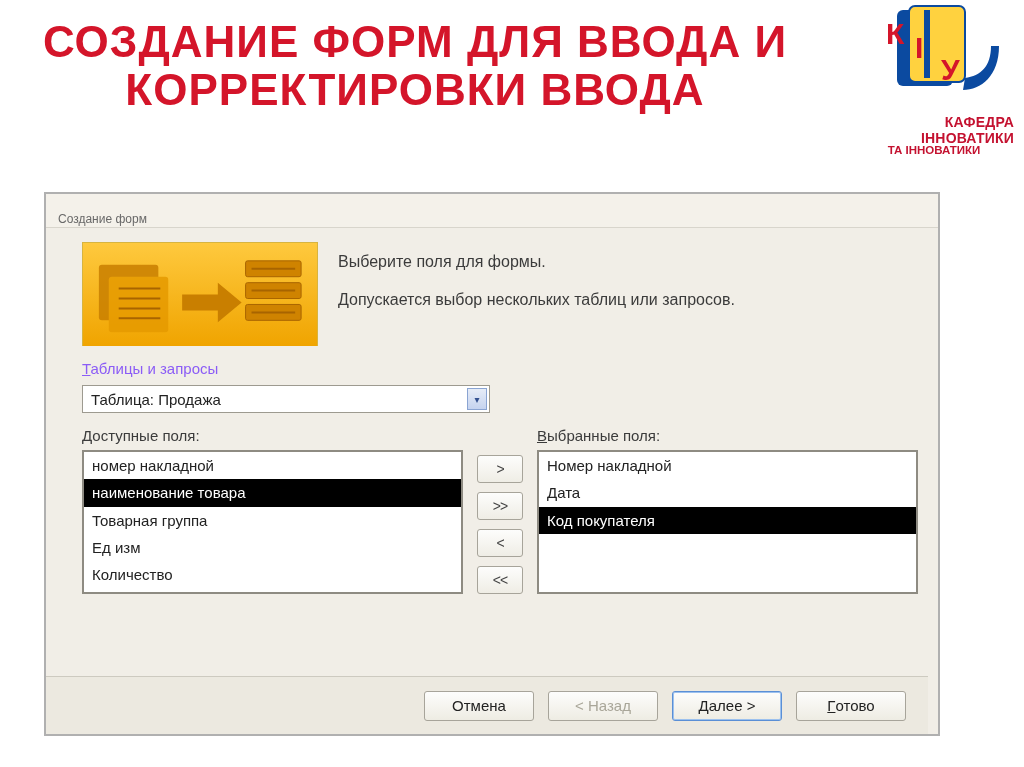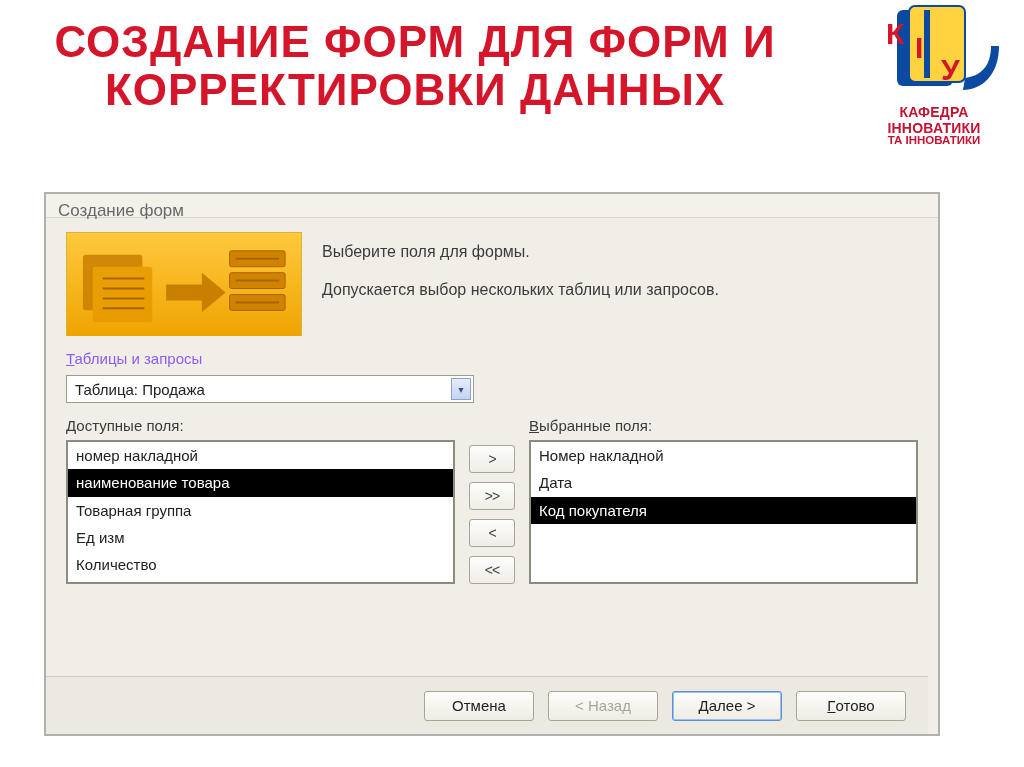--- a/index.html
+++ b/index.html
@@ -38,52 +38,53 @@
     height: 96px;
     margin: 0 auto;
     position: relative;
   }
   .logo-art svg { display:block; }
   .logo-text1 {
     font-family: Arial, sans-serif;
     font-weight: 700;
     font-size: 14px;
     color: #c41230;
-    margin-top: 4px;
+    margin-top: 14px;
     letter-spacing: 0.2px;
+    text-align: right;
   }
   .logo-text2 {
     font-family: Arial, sans-serif;
     font-weight: 700;
     font-size: 11.5px;
     color: #c41230;
     margin-top: -2px;
   }
 
   .dialog {
     position: absolute;
     top: 192px;
     left: 44px;
     width: 896px;
     height: 544px;
     border: 2px solid #b0b0b0;
     background: #f1eee7;
     font-size: 15px;
   }
   .dialog-titlebar {
-    height: 24px;
+    height: 34px;
     line-height: 34px;
-    padding: 0 12px;
-    font-size: 17px;
+    padding: 8px 12px;
+    font-size: 12px;
     color: #686868;
     border-bottom: 1px solid #d8d5cc;
     background: #f4f1ea;
   }
   .dialog-content {
-    padding: 14px 20px 0 20px;
+    padding: 14px 20px 0 36px;
   }
   .hero-row {
     display: flex;
     align-items: flex-start;
     gap: 20px;
     margin-bottom: 14px;
   }
   .hero-img {
     width: 236px;
     height: 104px;
@@ -206,21 +207,21 @@
   }
   .dlg-btn.default {
     border: 1px solid #5a8fd6;
     box-shadow: 0 0 0 1px #9cc1ee inset;
   }
   .ulored { text-decoration: underline; }
 </style>
 </head>
 <body>
 
-<div class="slide-title">СОЗДАНИЕ ФОРМ ДЛЯ ФОРМ И КОРРЕКТИРОВКИ ДАННЫХ</div>
+<div class="slide-title">СОЗДАНИЕ ФОРМ ДЛЯ ВВОДА И КОРРЕКТИРОВКИ ВВОДА</div>
 
 <div class="logo">
   <div class="logo-art">
     <svg viewBox="0 0 130 96" width="130" height="96">
       <rect x="28" y="6" width="56" height="76" rx="6" fill="#0b4aa0"></rect>
       <rect x="40" y="2" width="56" height="76" rx="6" fill="#ffd23f" stroke="#0b4aa0" stroke-width="2"></rect>
       <rect x="55" y="6" width="6" height="68" fill="#0b4aa0"></rect>
       <path d="M96 74 C 112 72, 122 62, 122 42 L130 42 C130 72, 112 86, 94 86 Z" fill="#0b4aa0"></path>
       <text x="17" y="40" font-family="Arial" font-weight="900" font-size="30" fill="#d4152a">К</text>
       <text x="46" y="54" font-family="Arial" font-weight="900" font-size="30" fill="#d4152a">І</text>

